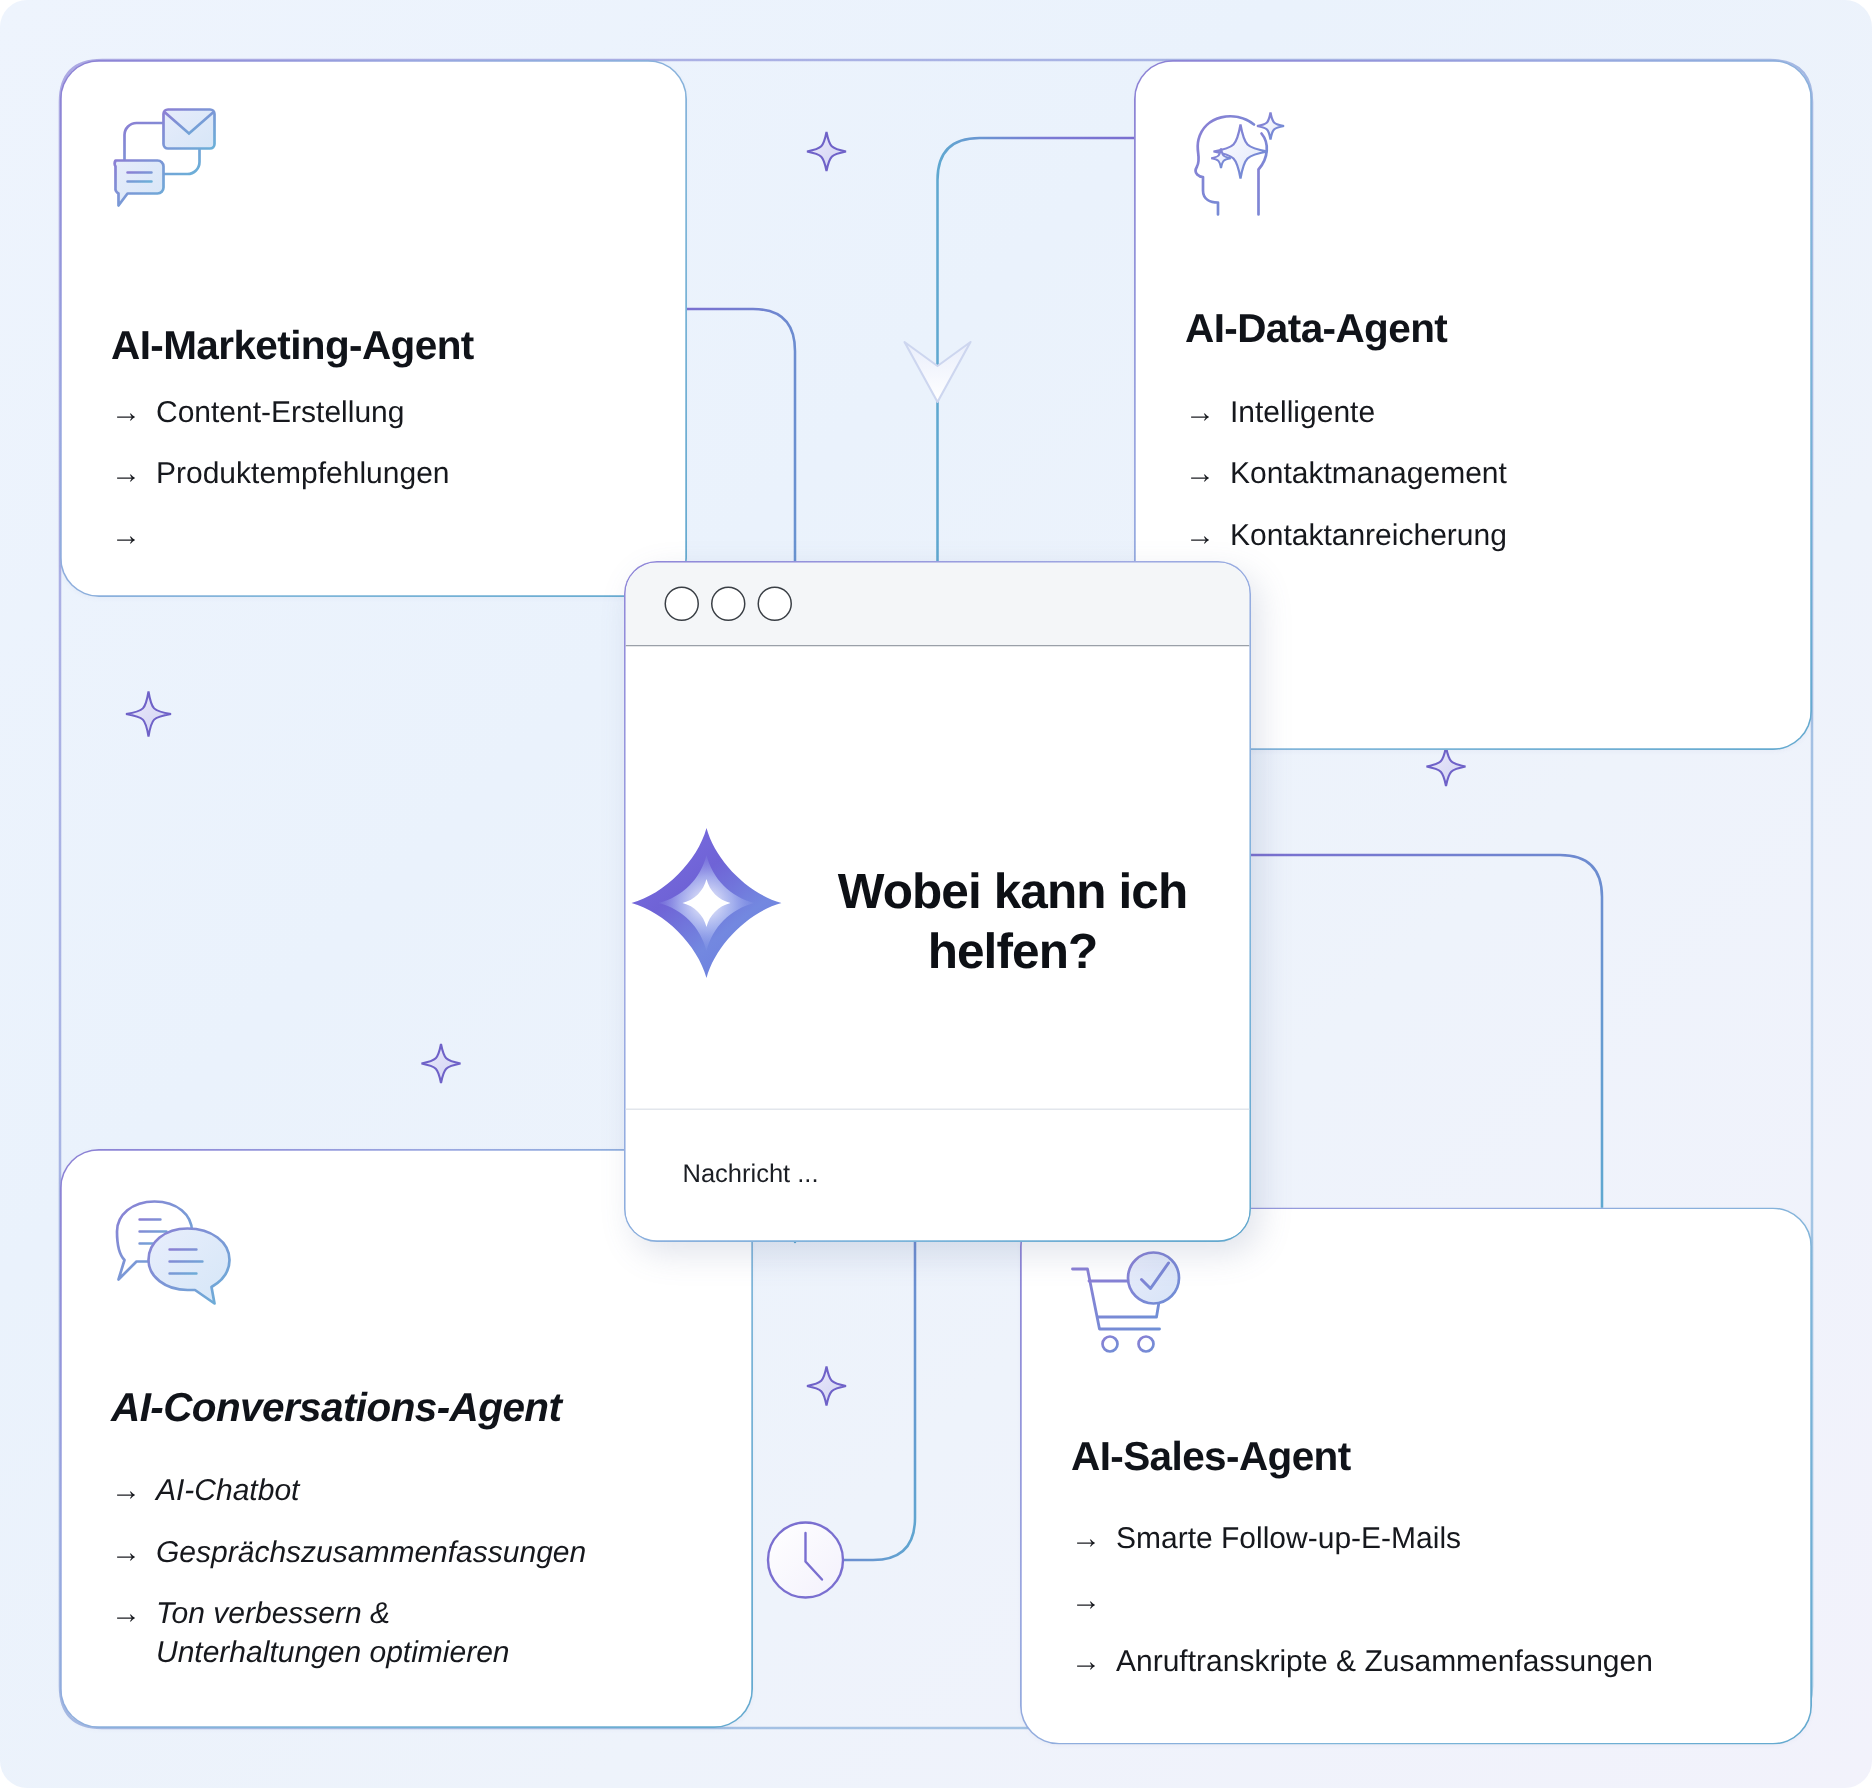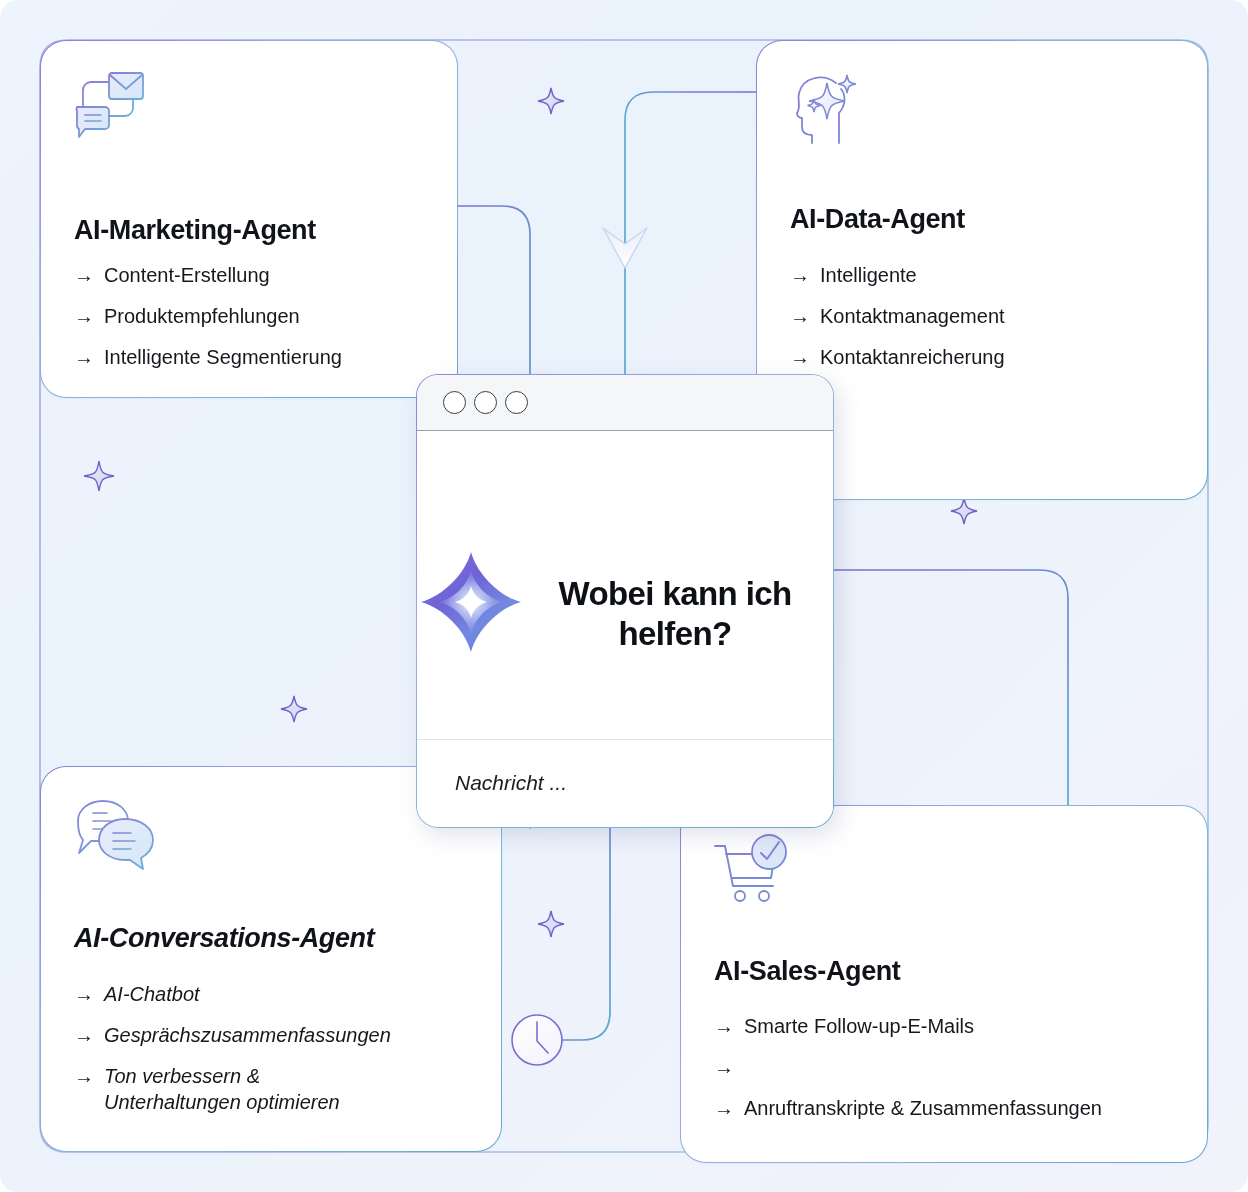--- a/index.html
+++ b/index.html
@@ -163,23 +163,22 @@
   }
 
   #chat-input-row {
     height: 85px;
     display: flex;
     align-items: center;
     padding-left: 38px;
     background: #ffffff;
   }
   #chat-input-placeholder {
-    font-size: 21px;
+    font-size: 17px;
     color: #1b1e24;
-    font-style: italic;
   }
 </style>
 </head>
 <body>
 
 <div id="stage">
 
   <svg id="wires" viewBox="0 0 1248 1192" xmlns="http://www.w3.org/2000/svg">
     <defs>
       <linearGradient id="wg-v" x1="0" y1="0" x2="0" y2="1">
@@ -272,21 +271,20 @@
         <li>
           <span class="arrow">→</span>
           <span class="txt">Content-Erstellung</span>
         </li>
         <li>
           <span class="arrow">→</span>
           <span class="txt">Produktempfehlungen</span>
         </li>
         <li>
           <span class="arrow">→</span>
-          <span class="txt">Intelligente Segmentierung</span>
         </li>
       </ul>
     </div>
   </div>
 
   <div class="card" id="card-data">
     <div class="card-inner">
       <span class="card-icon">
         <svg viewBox="0 0 86 76" width="86" height="76" xmlns="http://www.w3.org/2000/svg">
           <defs>

